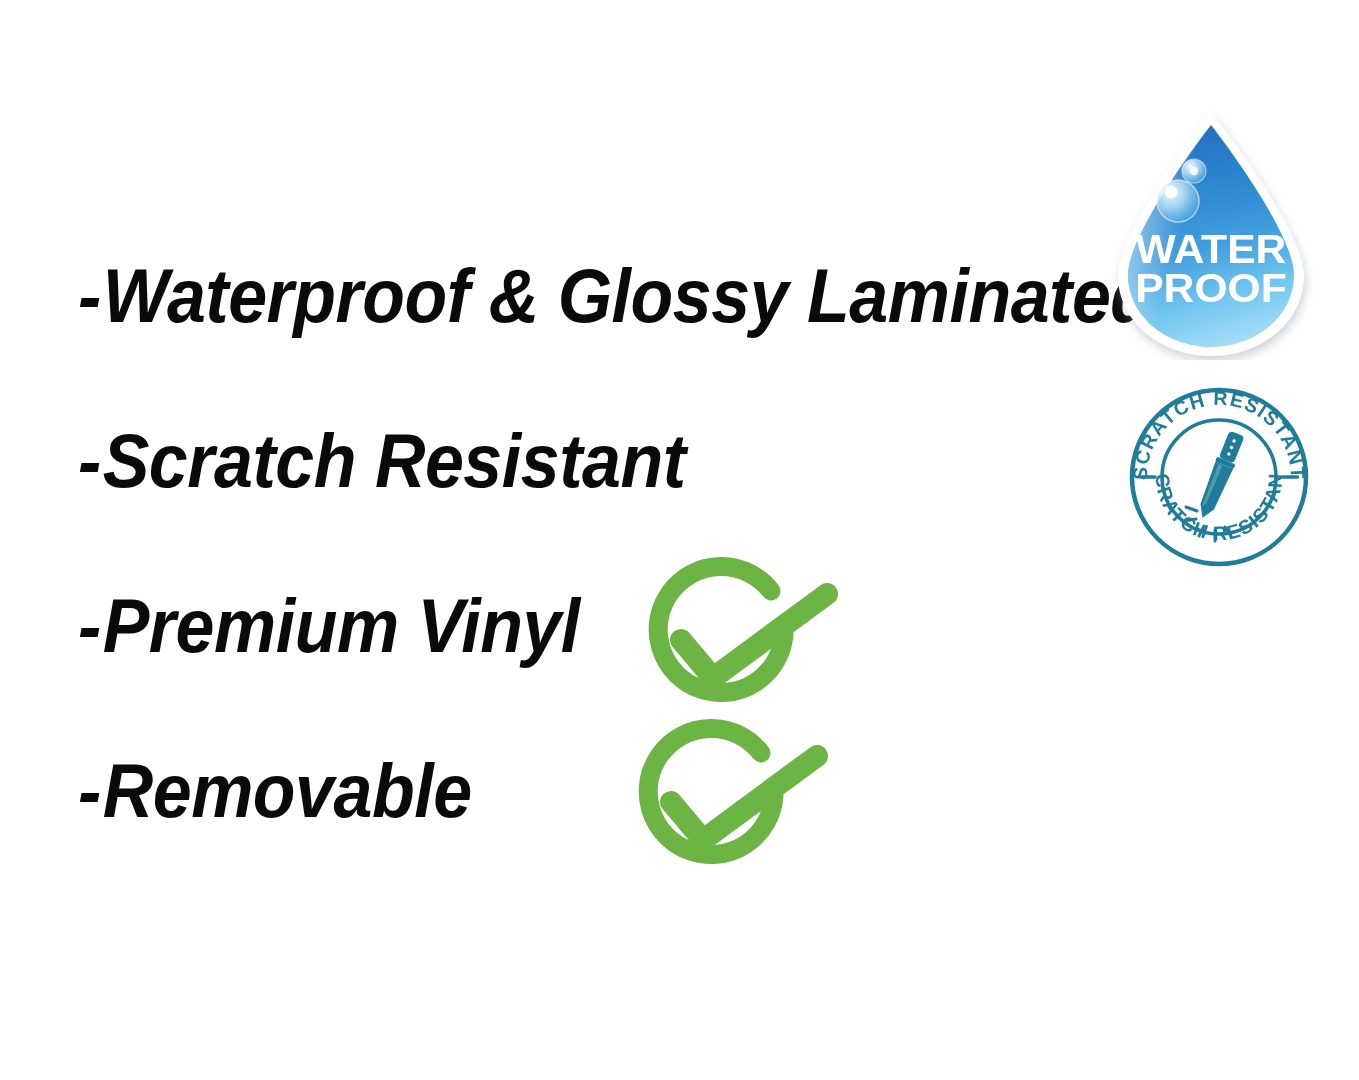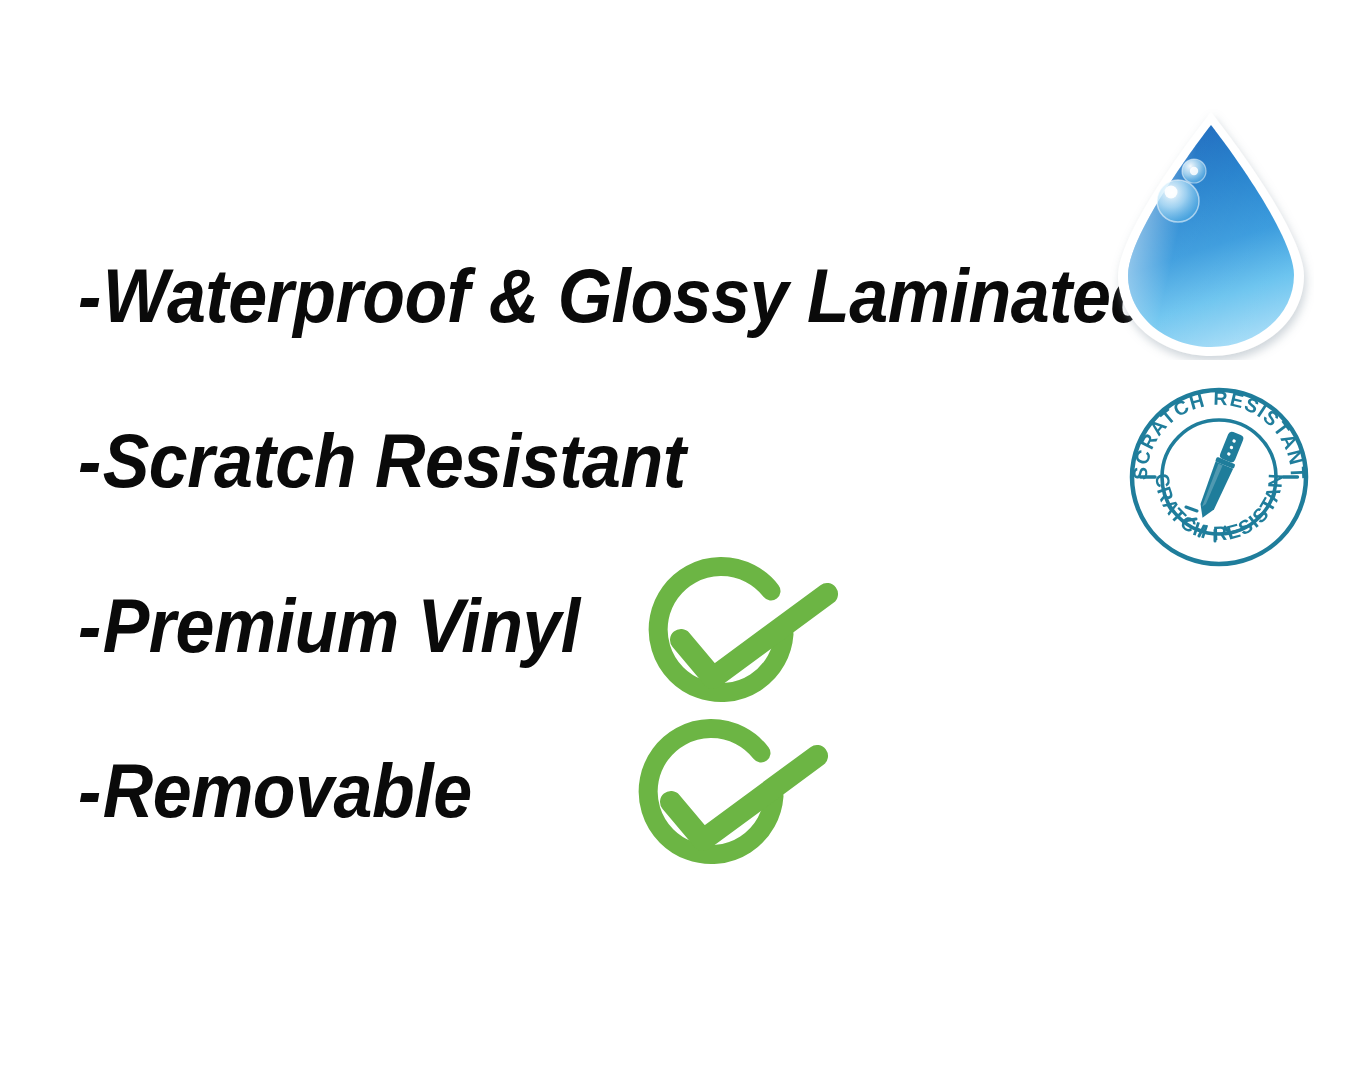--- a/index.html
+++ b/index.html
@@ -161,20 +161,24 @@
                C186 208 148 239 103 239
                C58 239 20 208 20 167
                C20 123 103 17 103 17 Z" fill="url(#dropSide)"></path>
 
       <circle cx="86" cy="63" r="12" fill="url(#bubbleSm)" stroke="#ffffff" stroke-opacity="0.5" stroke-width="1.2"></circle>
       <circle cx="86" cy="63" r="4.2" fill="#ffffff" fill-opacity="0.85"></circle>
       <circle cx="70" cy="93" r="21" fill="url(#bubbleBig)" stroke="#ffffff" stroke-opacity="0.55" stroke-width="1.5"></circle>
       <circle cx="63" cy="84" r="6.5" fill="#ffffff" fill-opacity="0.9"></circle>
     </svg>
 
+    <div class="droplet-text">
+      <span>WATER</span>
+      <span>PROOF</span>
+    </div>
   </div>
 
   <div class="seal-badge">
     <svg viewBox="0 0 188 188" xmlns="http://www.w3.org/2000/svg">
       <defs>
         <path id="arcTop" d="M 22 94 A 72 72 0 0 1 166 94"></path>
         <path id="arcBottom" d="M 31 94 A 63 63 0 0 0 157 94"></path>
       </defs>
 
       <circle cx="94" cy="94" r="87" fill="none" stroke="#1f7d9b" stroke-width="4.5"></circle>

